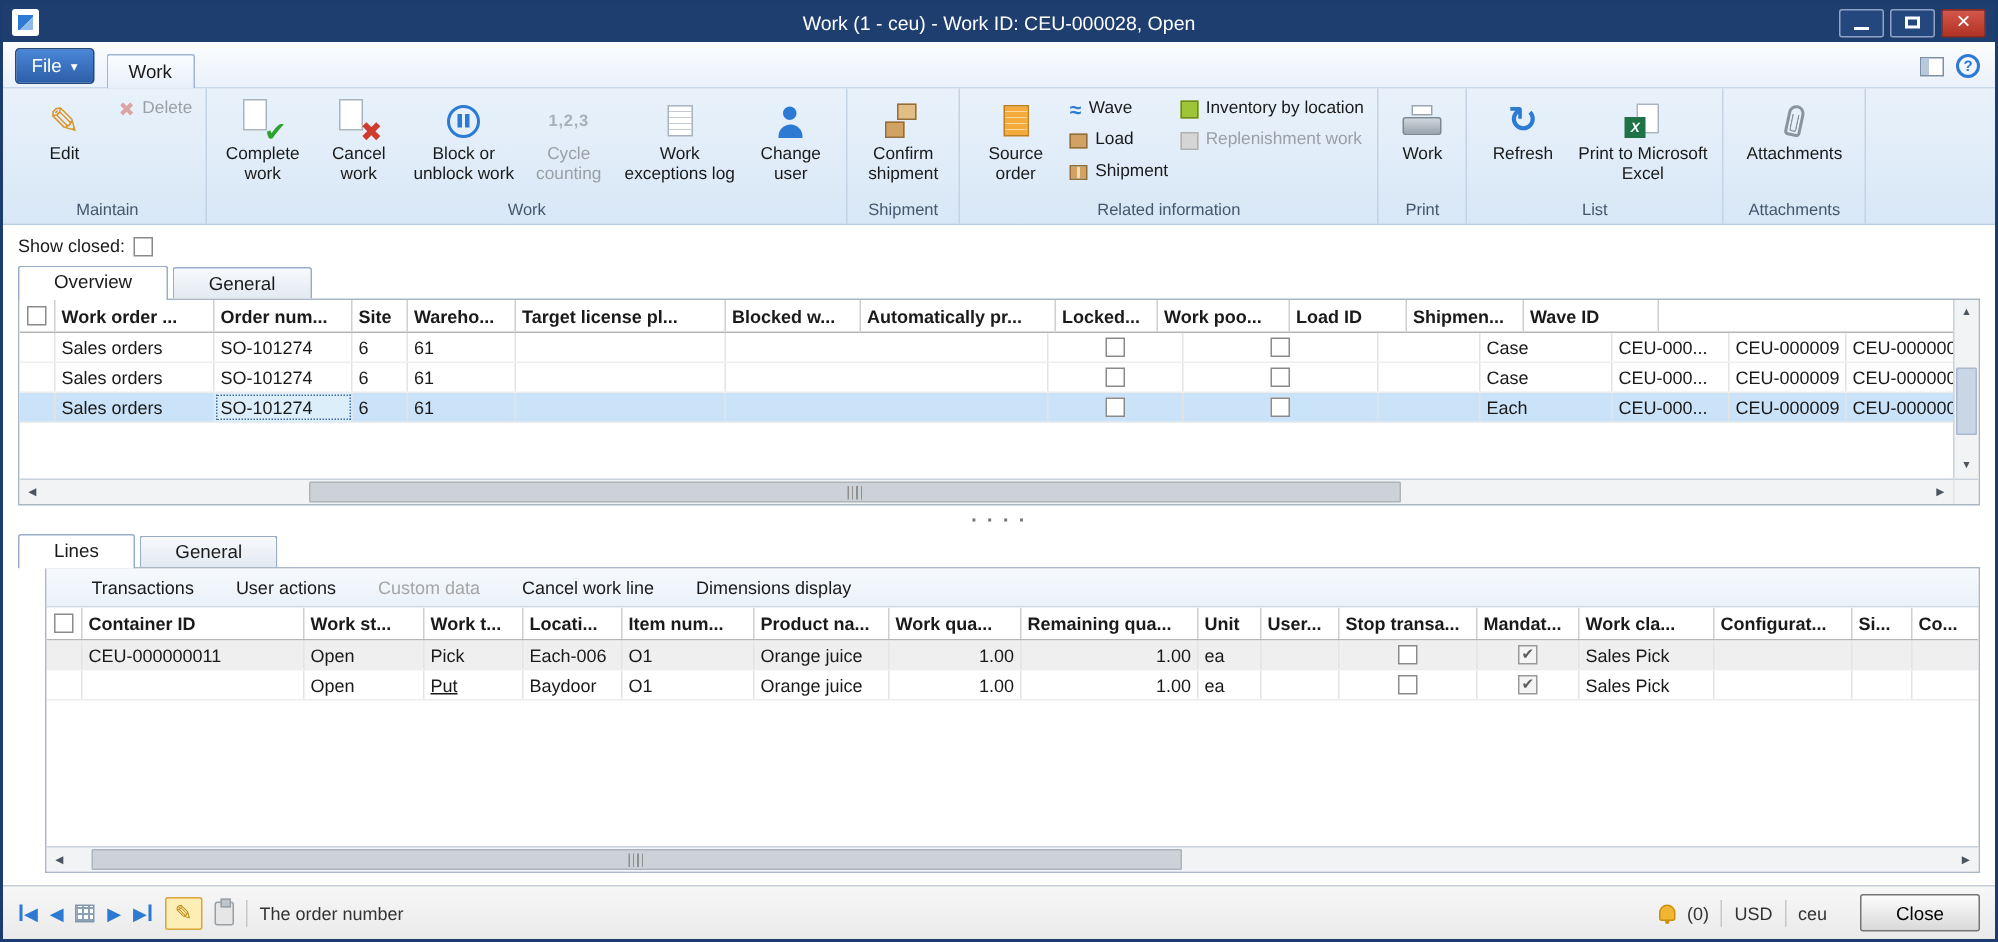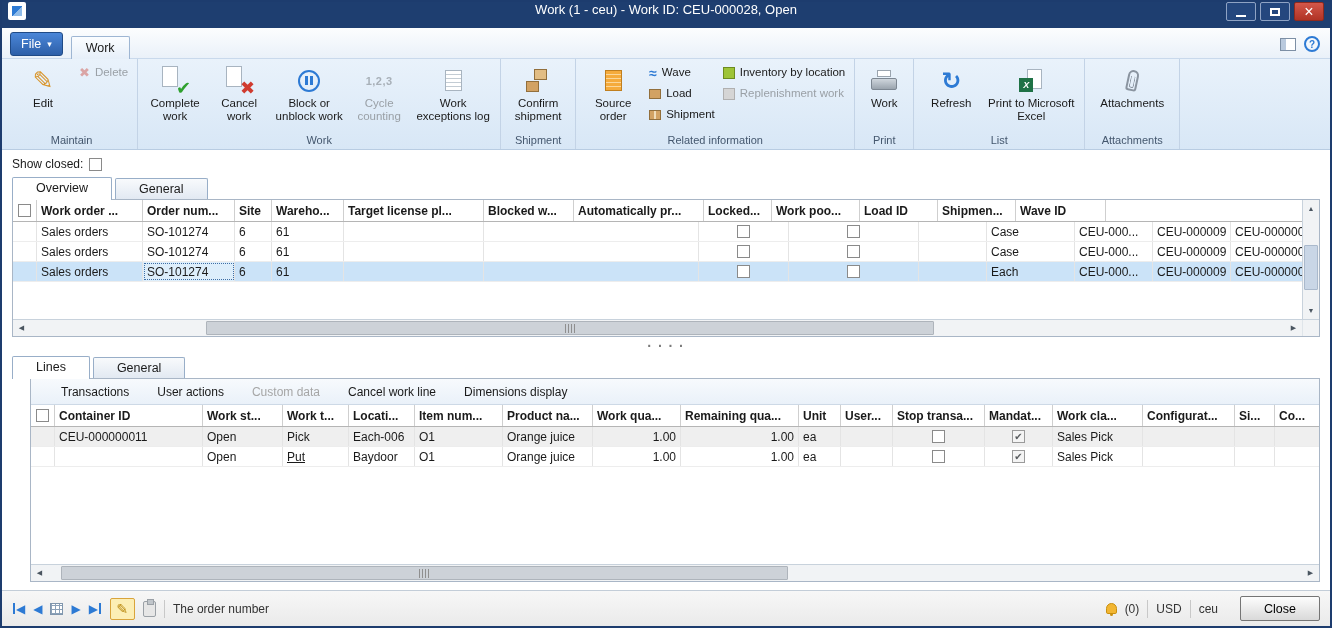--- a/index.html
+++ b/index.html
@@ -6,21 +6,21 @@
   html,body { width: 1332px; height: 628px; overflow: hidden; }
   body {
     font-family: "Liberation Sans", "DejaVu Sans", sans-serif;
     font-size: 12px; color: #1a1a1a; cursor: default;
     border: 2px solid #1d3c6e; background: #fff;
     display: flex; flex-direction: column;
   }
 
   
   .titlebar { height: 26px; background: #1e3e70; position: relative;
-    display: flex; align-items: flex-start; padding: 0 6px; flex: 0 0 auto; }
+    display: flex; align-items: center; padding: 0 6px; flex: 0 0 auto; }
   .appicon { width: 18px; height: 18px; background: #fff; border-radius: 2px;
     display: flex; align-items: center; justify-content: center; }
   .appicon i { width: 10px; height: 10px; display:block;
     background: linear-gradient(135deg,#2d7ad4 55%,#8fbbe8 55%); }
   .title { position: absolute; left: 0; right: 0; text-align: center;
     color: #fff; font-size: 13px; pointer-events: none; }
   .winbtns { margin-left: auto; display: flex; gap: 4px; position: relative; z-index: 2; }
   .wbtn { width: 30px; height: 19px; border: 1px solid #8fa3c4; border-radius: 2px;
     display: flex; align-items: center; justify-content: center; color: #fff;
     background: #24477e; font-size: 14px; line-height: 14px; }
@@ -281,20 +281,29 @@
             <span class="gi-123">1,2,3</span>
           </span>
         <span class="rlbl">Cycle counting</span>
       </div>
       <div class="rbtn large" style="width:84px">
         <span class="icw">
             <span class="gi-doc"></span>
           </span>
         <span class="rlbl">Work exceptions log</span>
       </div>
+      <div class="rbtn large">
+        <span class="icw">
+            <span class="gi-user">
+              <i class="h"></i>
+              <i class="b"></i>
+            </span>
+          </span>
+        <span class="rlbl">Change user</span>
+      </div>
     </div>
     <div class="rg-label">Work</div>
   </div>
 
   <div class="rgroup">
     <div class="rg-content">
       <div class="rbtn large">
         <span class="icw">
             <span class="gi-boxes">
               <i class="b2"></i>

